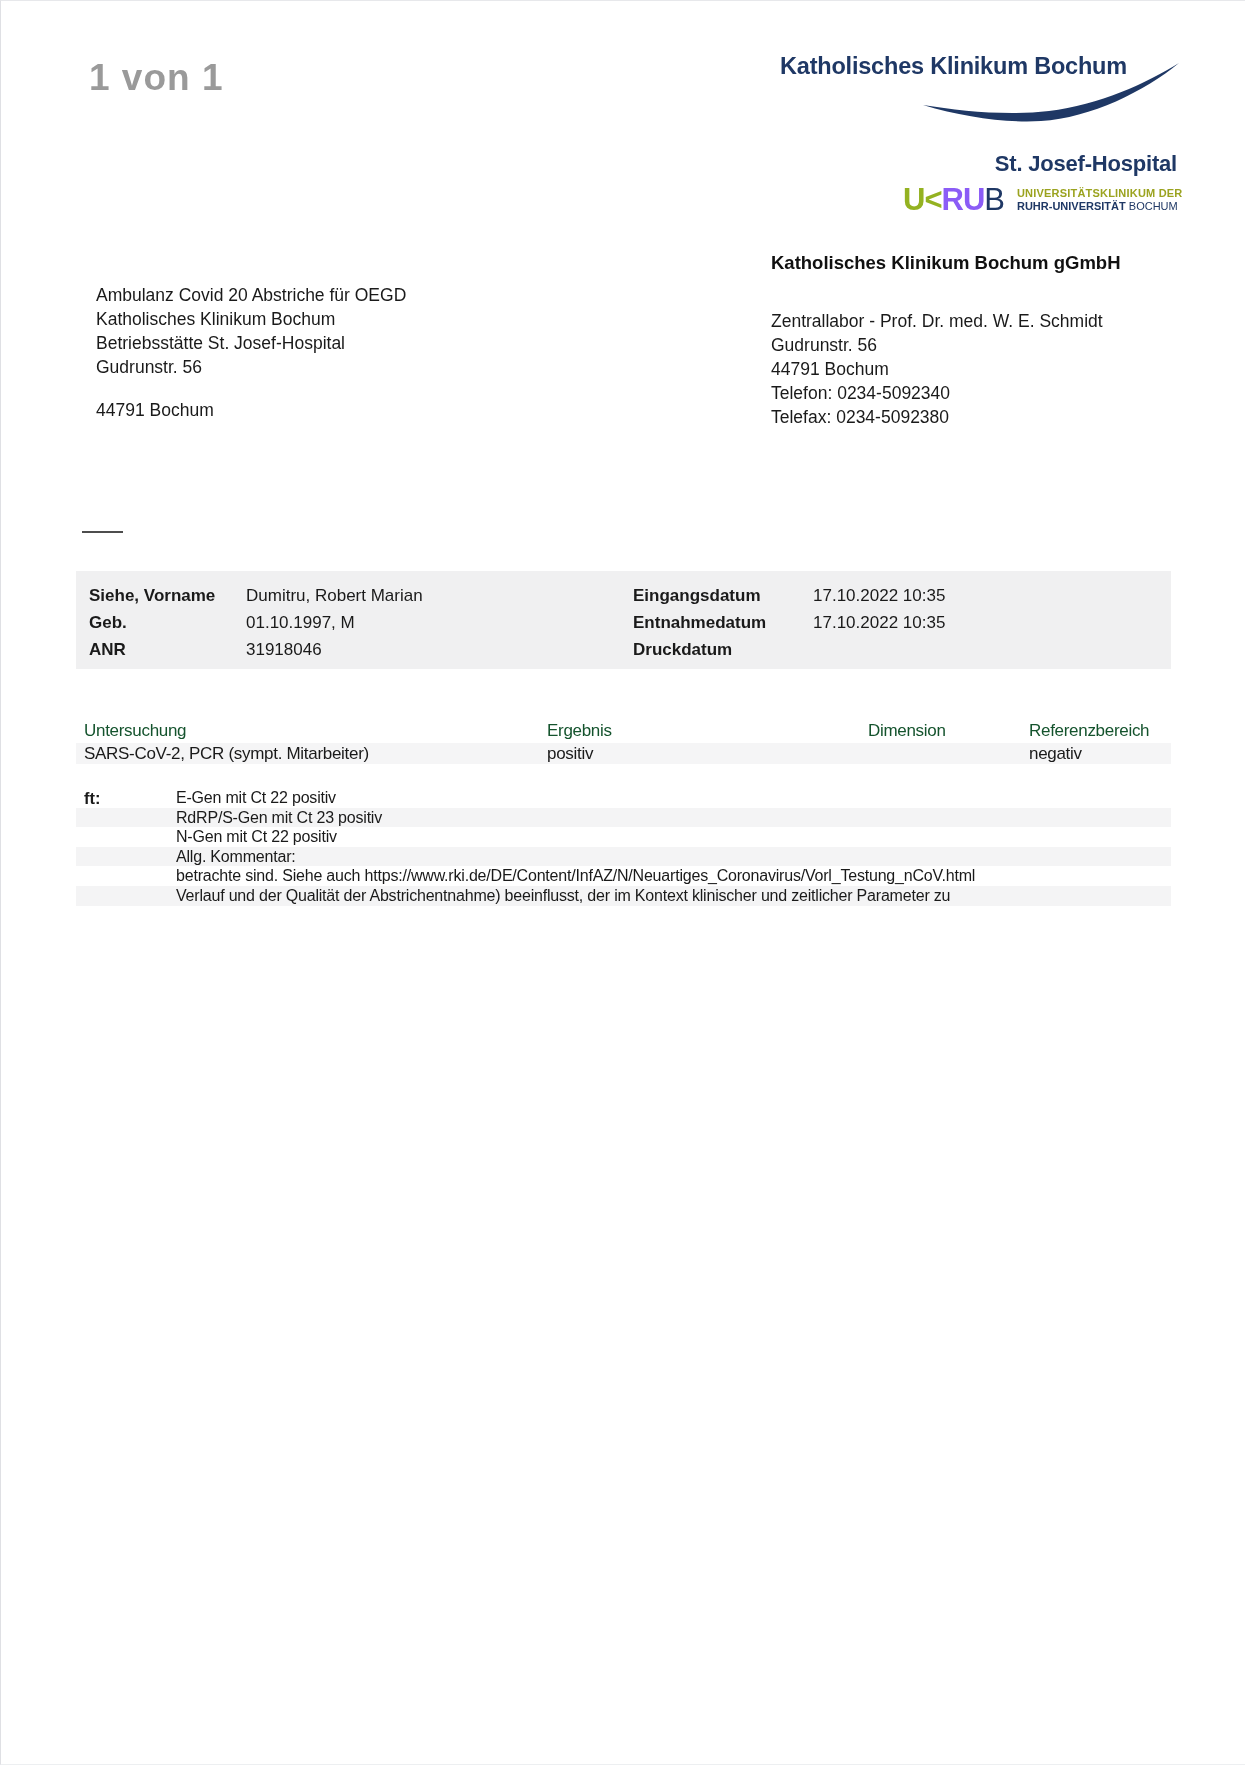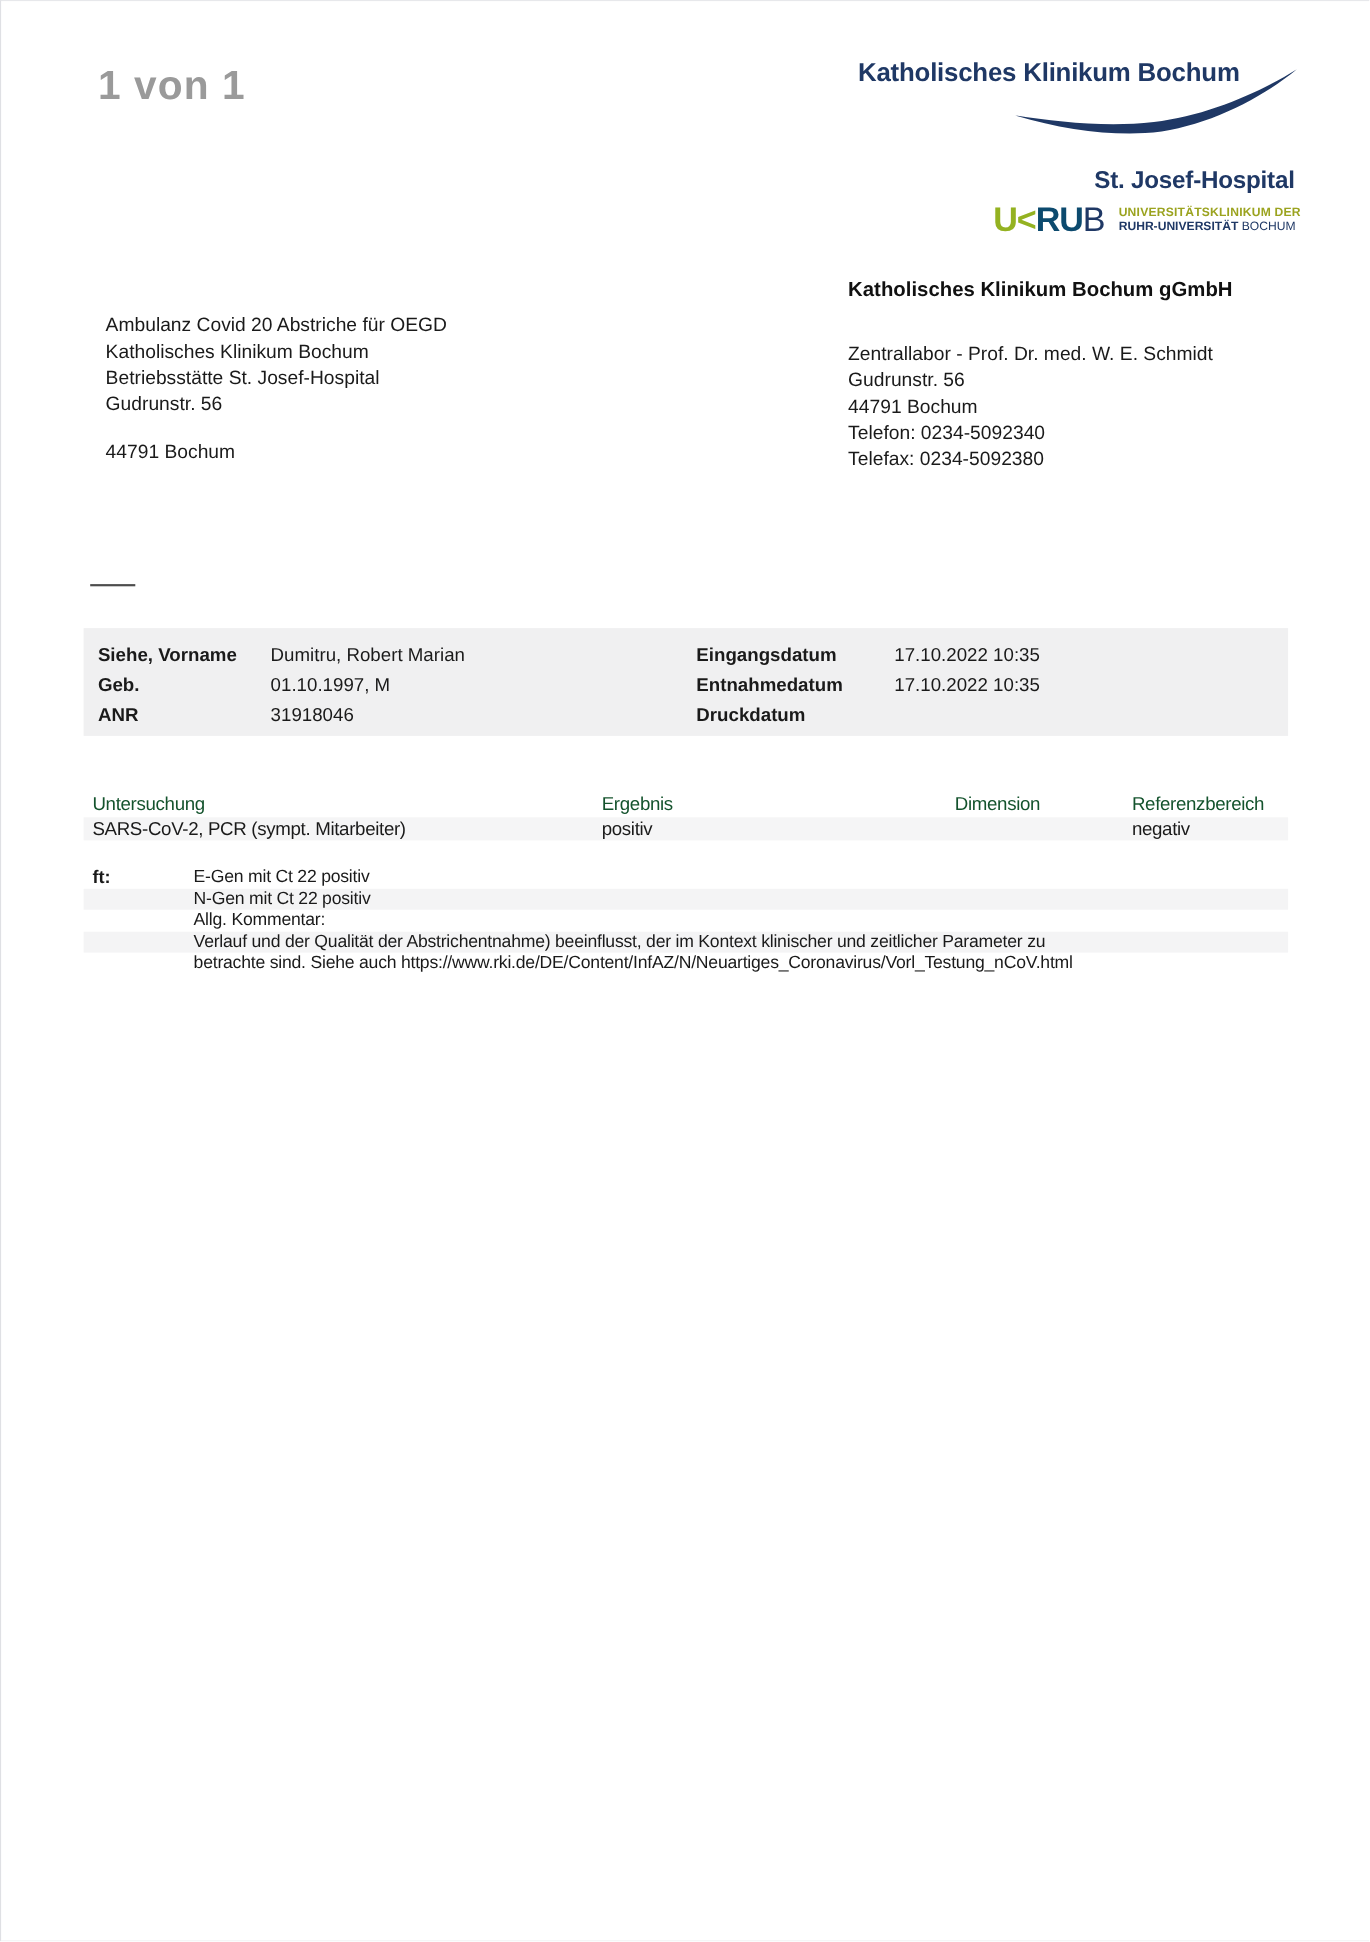--- a/index.html
+++ b/index.html
@@ -16,21 +16,21 @@
 
   
   .page-indicator { left:88px; top:56px; font-size:37px; font-weight:700; color:#9a9a9a; letter-spacing:1px; }
   .logo-title { left:779px; top:52px; font-size:23.5px; font-weight:700; color:#1f3865; letter-spacing:-0.2px; }
   .swoosh { left:922px; top:60px; width:256px; height:62px; }
   .hospital-name { right:68px; top:150px; font-size:22px; font-weight:700; color:#1f3865; letter-spacing:-0.2px; }
 
   .ukrub { left:902px; top:183px; display:flex; align-items:flex-start; gap:13px; }
   .ukrub-wordmark { font-size:31px; line-height:1; letter-spacing:-1px; white-space:nowrap; }
   .uk-green { color:#94b221; font-weight:800; }
-  .ru-navy { color:#0c4a6e; font-weight:800; }
+  .ru-navy { color:#8b5cf6; font-weight:800; }
   .b-navy { color:#1f3865; font-weight:400; }
   .ukrub-sub { padding-top:3px; line-height:13px; white-space:nowrap; }
   .ukrub-sub .l1 { color:#9ba31f; font-size:11px; font-weight:700; letter-spacing:0.2px; }
   .ukrub-sub .l2 { color:#1f3865; font-size:11px; }
   .ukrub-sub .l2 .b { font-weight:700; }
 
   .ggmbh { left:770px; top:251px; font-size:18.5px; font-weight:700; color:#111; }
 
   .sender { left:95px; top:282px; font-size:17.5px; line-height:24px; }
   .sender-city { left:95px; top:399px; font-size:17.5px; }
@@ -125,19 +125,20 @@
   <div class="abs result-row">
     <span class="c0">SARS-CoV-2, PCR (sympt. Mitarbeiter)</span>
     <span class="c1">positiv</span>
     <span class="c2"></span>
     <span class="c3">negativ</span>
   </div>
 
   <div class="abs footnote-label">ft:</div>
   <div class="abs footnote-lines">
     <div class="fn-line">E-Gen mit Ct 22 positiv</div>
+    <div class="fn-line">RdRP/S-Gen mit Ct 23 positiv</div>
     <div class="fn-line">N-Gen mit Ct 22 positiv</div>
     <div class="fn-line">Allg. Kommentar:</div>
+    <div class="fn-line">betrachte sind. Siehe auch https://www.rki.de/DE/Content/InfAZ/N/Neuartiges_Coronavirus/Vorl_Testung_nCoV.html</div>
     <div class="fn-line">Verlauf und der Qualität der Abstrichentnahme) beeinflusst, der im Kontext klinischer und zeitlicher Parameter zu</div>
-    <div class="fn-line">betrachte sind. Siehe auch https://www.rki.de/DE/Content/InfAZ/N/Neuartiges_Coronavirus/Vorl_Testung_nCoV.html</div>
   </div>
 
 </div>
 
 </body></html>

